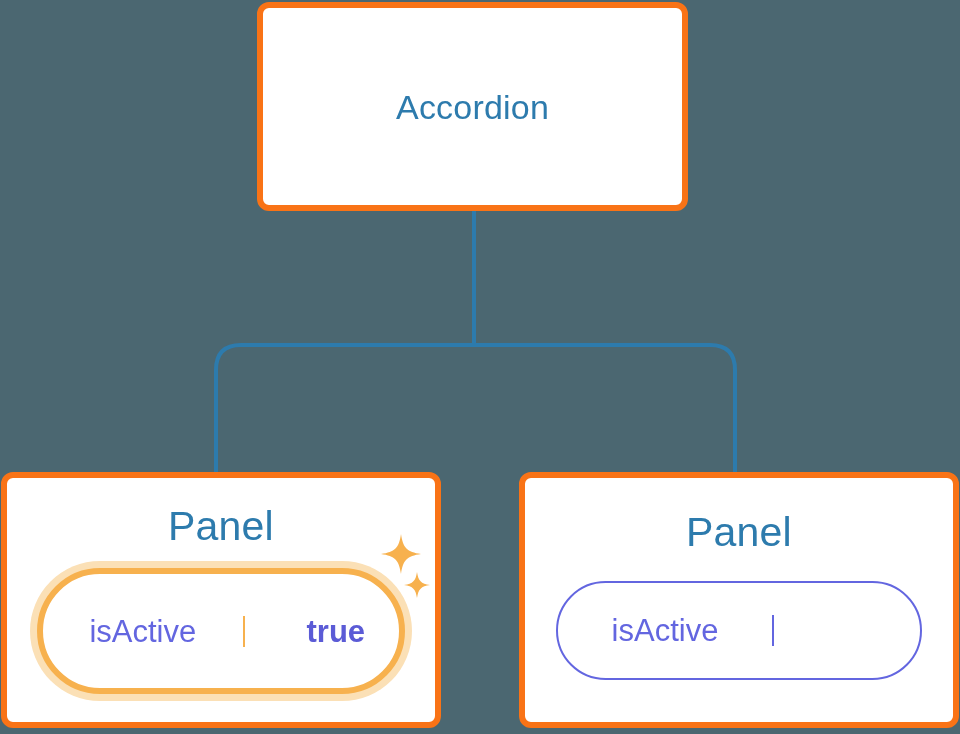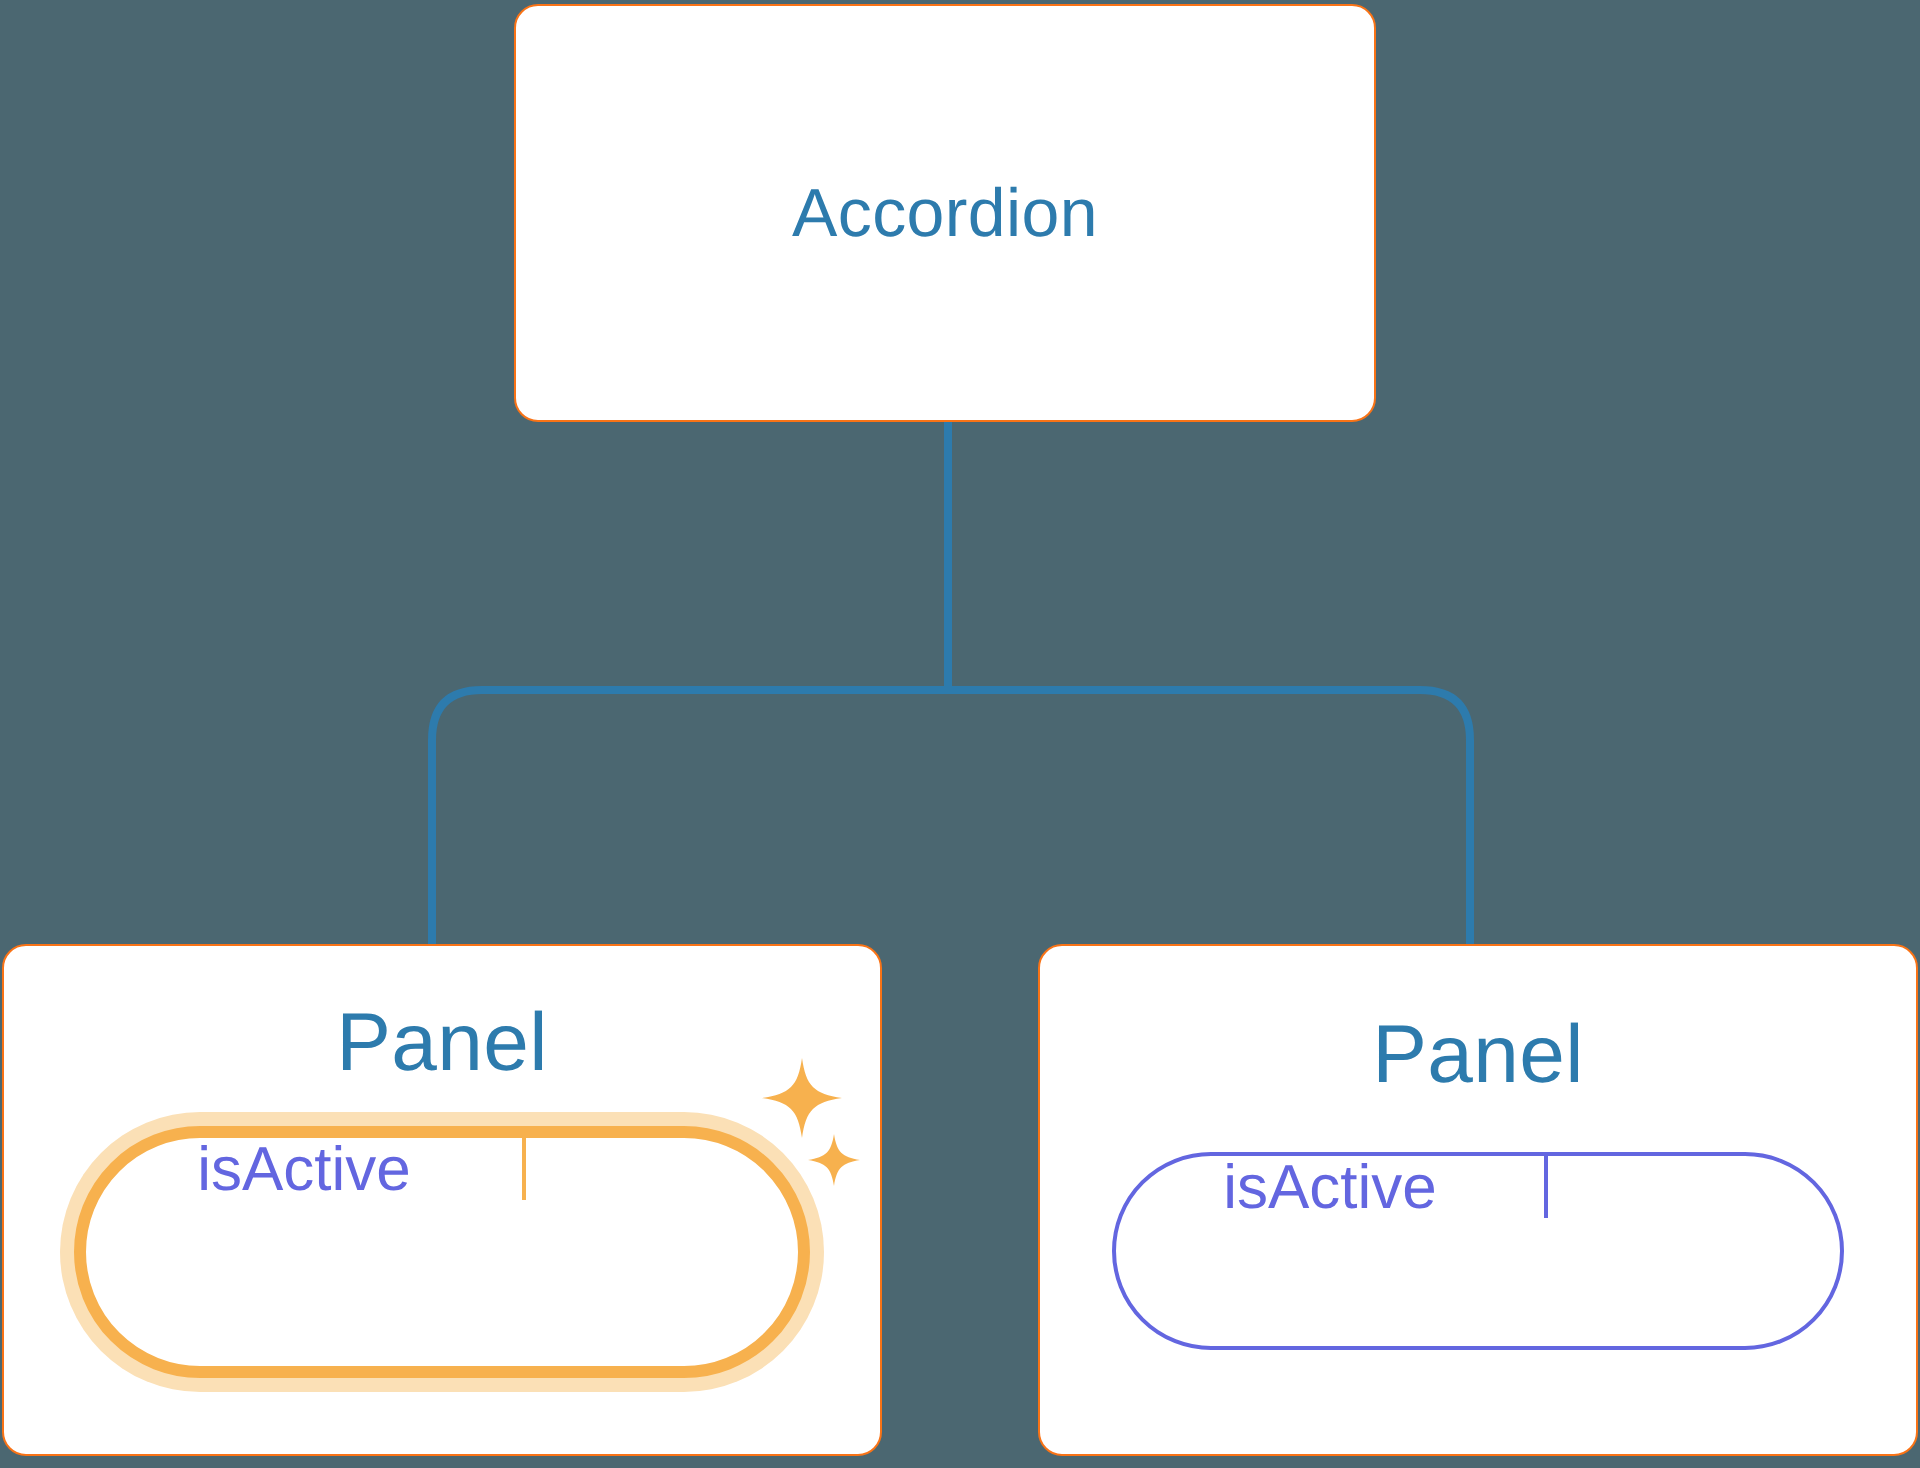--- a/index.html
+++ b/index.html
@@ -28,21 +28,21 @@
     width: 960px;
     height: 734px;
     pointer-events: none;
   }
 
   
   .node-card {
     position: absolute;
     box-sizing: border-box;
     background: #ffffff;
-    border: 1px solid #f97316;
+    border: 6px solid #f97316;
     border-radius: 12px;
     display: flex;
     flex-direction: column;
     align-items: center;
   }
   .card-accordion {
     left: 257px;
     top: 2px;
     width: 431px;
     height: 209px;
@@ -77,21 +77,21 @@
 
   
   .pill-wrap {
     position: relative;
     display: inline-flex;
   }
   .pill {
     position: relative;
     box-sizing: border-box;
     display: flex;
-    align-items: flex-start;
+    align-items: center;
     background: #ffffff;
     border-radius: 999px;
     overflow: hidden;
     gap: 28px;
   }
   .pill-cell {
     display: flex;
     align-items: center;
     justify-content: center;
     white-space: nowrap;
@@ -164,20 +164,21 @@
   <div class="node-card card-accordion">
     <div class="node-title">Accordion</div>
   </div>
 
   <div class="node-card card-panel-left">
     <div class="node-title">Panel</div>
 
     <div class="pill-wrap is-highlighted">
       <div class="pill pill-highlighted">
         <div class="pill-cell pill-key">isActive</div>
+        <div class="pill-cell pill-val">true</div>
       </div>
 
       <svg class="sparkles" viewBox="0 0 70 80" xmlns="http://www.w3.org/2000/svg">
         <path d="M30 4 C32 18 36 22 50 24 C36 26 32 30 30 44 C28 30 24 26 10 24 C24 22 28 18 30 4 Z" fill="#f7b14e"></path>
         <path d="M46 42 C47.4 51 50 53.6 59 55 C50 56.4 47.4 59 46 68 C44.6 59 42 56.4 33 55 C42 53.6 44.6 51 46 42 Z" fill="#f7b14e"></path>
       </svg>
     </div>
   </div>
 
   <div class="node-card card-panel-right">

